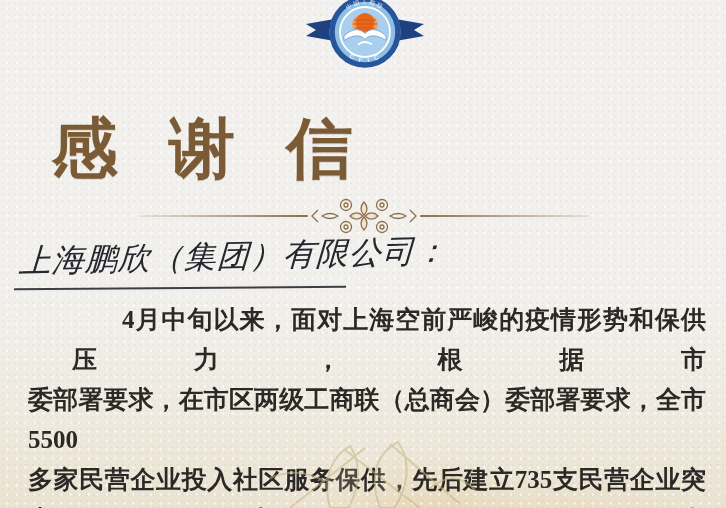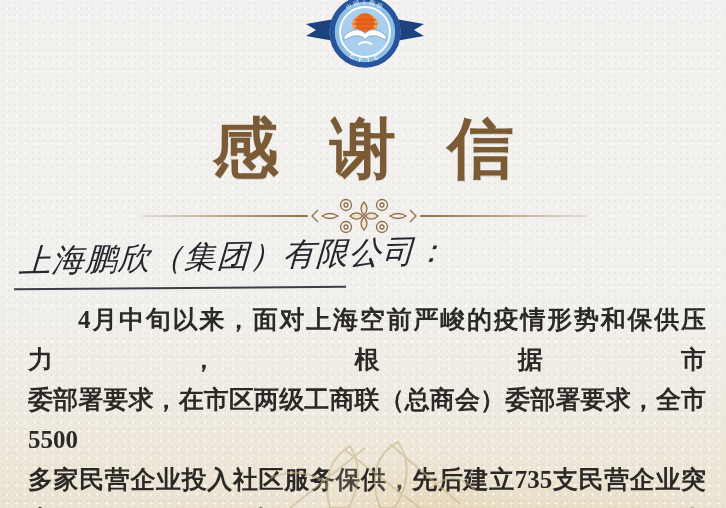--- a/index.html
+++ b/index.html
@@ -21,21 +21,21 @@
       radial-gradient(rgba(110,112,125,0.055) 1px, transparent 1.3px),
       radial-gradient(rgba(255,255,255,0.65) 1px, transparent 1.3px);
     background-size:6px 6px, 9px 9px;
     background-position:0 0, 3px 4px;
   }
   
   .logo{position:absolute;left:300px;top:-6px;width:130px;height:84px;}
   
   .title{
     position:absolute;top:104px;left:0;width:100%;
-    margin:0;text-align:center;
+    margin:0;
     font-size:66px;font-weight:bold;
     letter-spacing:0.78em;padding-left:0.78em;box-sizing:border-box;
     color:#7b5a36;
     text-shadow:0 1px 0 rgba(90,60,25,0.18);
   }
   
   .divider{
     position:absolute;top:194px;left:140px;width:448px;height:44px;
     display:flex;align-items:center;
   }
@@ -61,21 +61,21 @@
     position:absolute;top:287px;left:14px;width:332px;height:2px;
     background:#3d3d46;transform:rotate(-0.4deg);
   }
   
   .body-text{
     position:absolute;top:300px;left:28px;right:20px;
     font-size:25px;line-height:40px;
     font-weight:600;color:#2b2925;
   }
   .bline{margin:0;text-align:justify;text-align-last:justify;}
-  .bline.indent{text-indent:2em;}
+  .bline.indent{text-indent:2em;margin-left:44px;}
   
   .watermark{position:absolute;left:270px;top:438px;width:290px;height:70px;opacity:0.55;}
 </style>
 </head>
 <body>
 
 <div class="page">
 
   <svg class="logo" viewBox="0 0 130 84" xmlns="http://www.w3.org/2000/svg">
 

